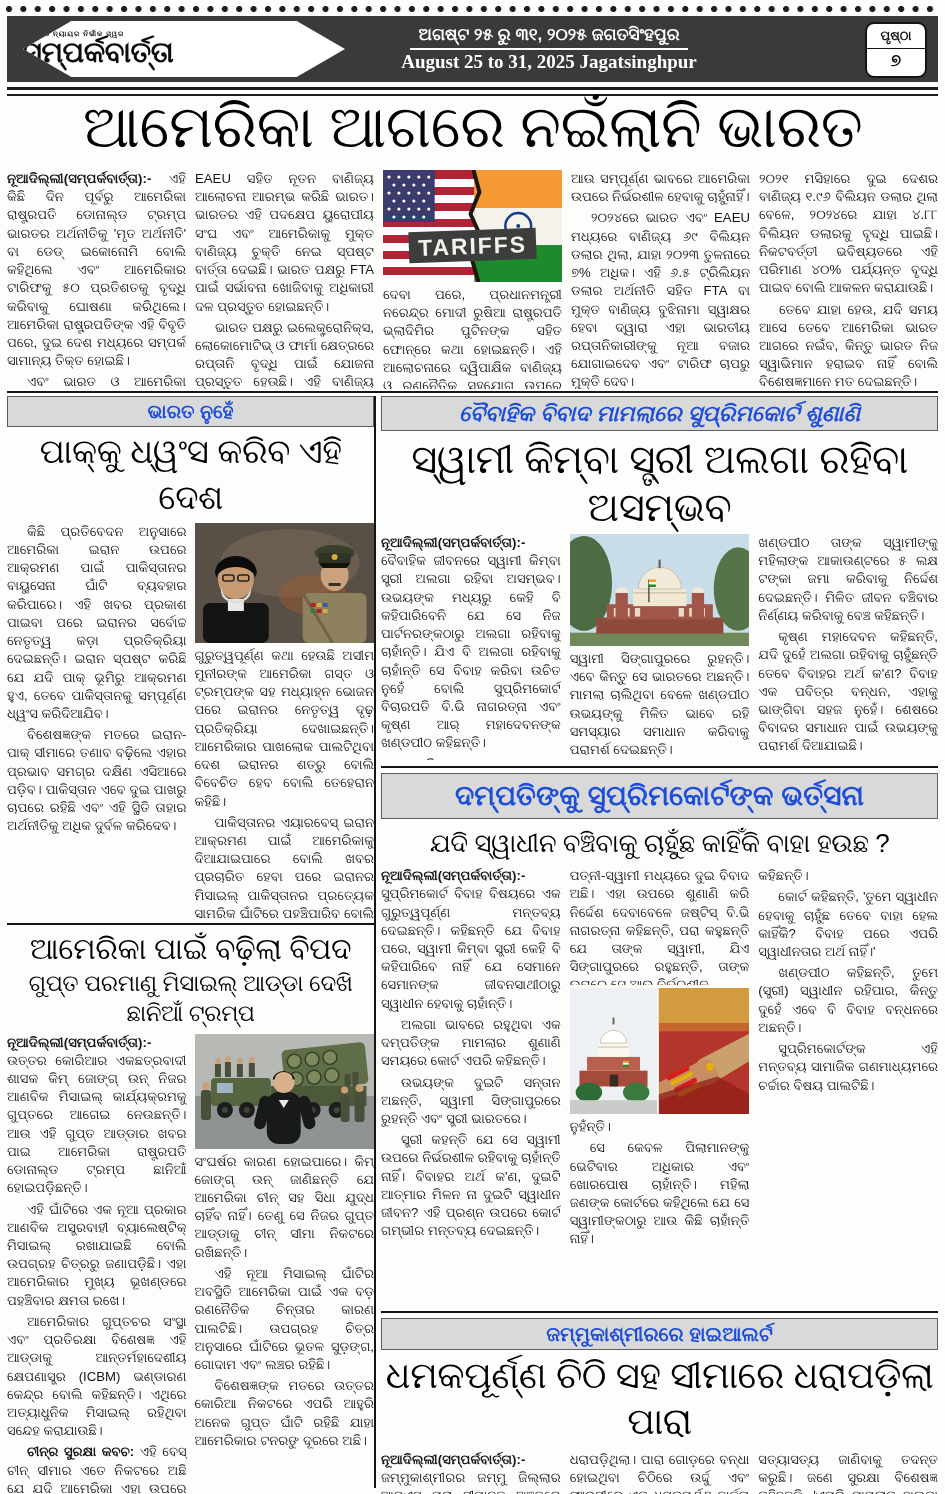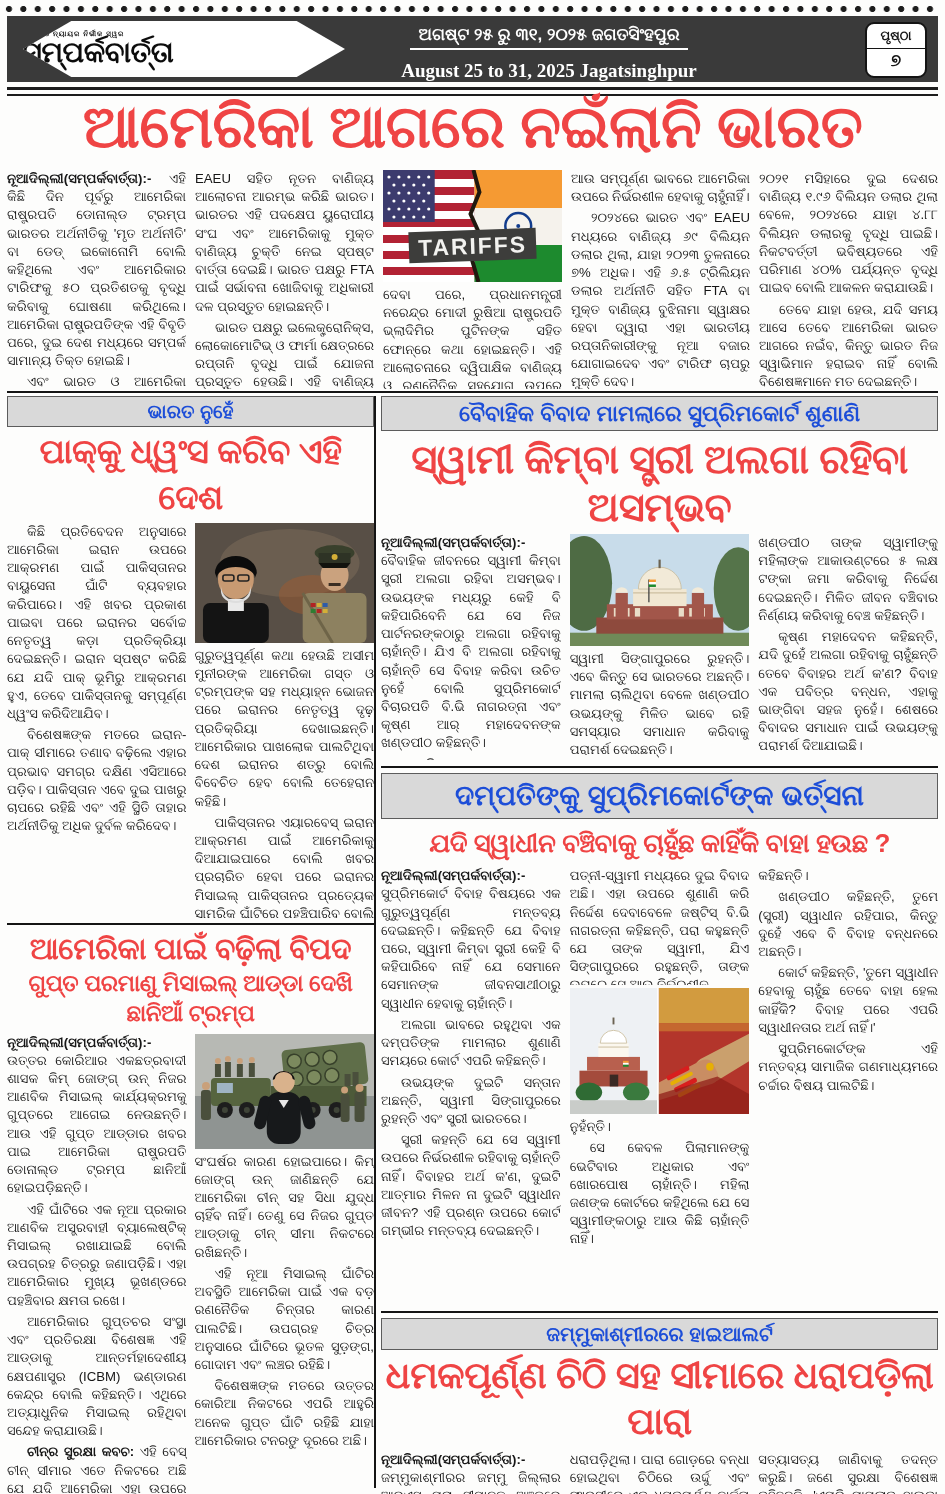--- a/index.html
+++ b/index.html
@@ -12,31 +12,31 @@
         background-size:14.4px 12px;background-repeat:repeat-x;}
   
   .masthead{left:7px;top:16px;width:931px;height:66px;background:#3a3a3a;}
   .logo-shape{position:absolute;left:16px;top:5px;width:322px;height:56px;background:#ffffff;
         clip-path:polygon(0% 50%,15% 0%,85% 0%,100% 50%,85% 100%,15% 100%);
         display:flex;flex-direction:column;align-items:flex-start;justify-content:center;}
   .logo-tag{font-size:7px;font-weight:bold;color:#111;letter-spacing:1px;line-height:1;}
   .logo-text{font-size:29px;font-weight:bold;color:#0c0c0c;line-height:1.05;letter-spacing:-0.5px;}
   .date-block{position:absolute;left:372px;top:9px;width:340px;text-align:center;color:#fff;}
   .date-odia{display:inline-block;font-size:17px;font-weight:bold;padding:0 8px 3px;border-bottom:2.5px solid #fff;}
-  .date-eng{font-family:"Liberation Serif","DejaVu Serif",serif;font-size:19px;font-weight:bold;margin-top:10px;}
+  .date-eng{font-family:"Liberation Serif","DejaVu Serif",serif;font-size:19px;font-weight:bold;margin-top:1px;}
   .page-box{position:absolute;right:11px;top:6px;width:58px;height:52px;background:#fff;
         border:2.5px solid #141414;border-radius:9px;overflow:hidden;text-align:center;}
   .page-box .lbl{font-size:13px;font-weight:bold;line-height:24px;border-bottom:1.5px solid #141414;}
   .page-box .num{font-size:17px;font-weight:bold;line-height:24px;}
   
   .double-rule{left:7px;top:87px;width:931px;height:4px;border-top:3px solid #1c1c1c;border-bottom:2px solid #1c1c1c;}
   .hrule{border-top:2px solid #141414;height:0;}
   .vrule{left:374px;top:396px;width:2px;height:1092px;background:#141414;}
   
-  .hl{font-weight:bold;text-align:center;color:#ef4444;letter-spacing:-0.5px;}
+  .hl{font-weight:normal;text-align:center;color:#000000;letter-spacing:-0.5px;}
   .main-hl{left:4px;top:92px;width:937px;height:76px;font-size:59px;line-height:1.2;}
   .kicker{background:#d9d9d9;border:1.5px solid #5c5c5c;font-weight:bold;text-align:center;color:#1d4ed8;}
   
   .cols{display:flex;overflow:hidden;justify-content:space-between;}
   .col{flex:1;overflow:hidden;}
   .bodytext p{margin:0 0 3px;font-size:13.2px;line-height:1.38;text-align:justify;}
   .bodytext p.ind{text-indent:20px;}
   .bodytext b{font-weight:bold;}
   .imgbox{width:100%;display:block;}
   .imgbox svg{display:block;width:100%;height:100%;}
@@ -46,21 +46,21 @@
   .left-region{left:7px;top:396px;width:367px;}
   .k1{height:29px;font-size:19px;line-height:29px;}
   .hl2{font-size:34px;line-height:1.35;margin:2px 0 1px;}
   .pak-cols{height:395px;gap:8px;margin-top:2px;}
   .rule-b{margin:5px 0 4px;}
   .hl4{font-size:30px;line-height:1.3;margin-top:2px;}
   .hl4sub{font-size:23px;line-height:1.3;margin:1px 0 5px;}
   .kim-cols{height:516px;gap:8px;}
   
   .right-region{left:381px;top:396px;width:557px;}
-  .k2{height:33px;font-size:22px;line-height:33px;}
+  .k2{height:33px;font-size:22px;line-height:33px;font-style:italic;}
   .hl3{font-size:40px;line-height:1.2;margin:4px 0 3px;}
   .mar-cols{height:226px;gap:9px;}
   .rule-c{margin:6px 0 5px;}
   .k3{height:44px;font-size:28px;line-height:44px;}
   .hlq{font-size:26px;line-height:1.35;margin:7px 0 6px;}
   .couple-cols{height:438px;gap:9px;}
   .rule-d{margin:6px 0 5px;}
   .k4{height:30px;font-size:20px;line-height:30px;}
   .hl5{font-size:37px;line-height:1.25;margin:3px 0 5px;}
   .pigeon-cols{height:118px;gap:9px;}
@@ -403,22 +403,22 @@
             <path d="M94,108 l62,-18 l34,18 v20 h-96 z" fill="#8f1f18" opacity="0.75"></path>
           </svg>
         </div>
         <div class="bodytext" style="flex:1;overflow:hidden">
             <p class="first">ନୁହଁନ୍ତି।</p>
             <p class="ind">ସେ କେବଳ ପିଲାମାନଙ୍କୁ ଭେଟିବାର ଅଧିକାର ଏବଂ ଖୋରପୋଷ ଚାହାଁନ୍ତି। ମହିଲା ଜଣଙ୍କ କୋର୍ଟରେ କହିଥିଲେ ଯେ ସେ ସ୍ୱାମୀଙ୍କଠାରୁ ଆଉ କିଛି ଚାହାଁନ୍ତି ନାହିଁ।</p>
           </div>
       </div>
       <div class="col">
           <p class="first">କହିଛନ୍ତି।</p>
+          <p class="ind">କୋର୍ଟ କହିଛନ୍ତି, 'ତୁମେ ସ୍ୱାଧୀନ ହେବାକୁ ଚାହୁଁଛ ତେବେ ବାହା ହେଲ କାହିଁକି? ବିବାହ ପରେ ଏପରି ସ୍ୱାଧୀନତାର ଅର୍ଥ ନାହିଁ।'</p>
           <p class="ind">ଖଣ୍ଡପୀଠ କହିଛନ୍ତି, ତୁମେ (ସ୍ତ୍ରୀ) ସ୍ୱାଧୀନ ରହିପାର, କିନ୍ତୁ ଦୁହେଁ ଏବେ ବି ବିବାହ ବନ୍ଧନରେ ଅଛନ୍ତି।</p>
-          <p class="ind">କୋର୍ଟ କହିଛନ୍ତି, 'ତୁମେ ସ୍ୱାଧୀନ ହେବାକୁ ଚାହୁଁଛ ତେବେ ବାହା ହେଲ କାହିଁକି? ବିବାହ ପରେ ଏପରି ସ୍ୱାଧୀନତାର ଅର୍ଥ ନାହିଁ।'</p>
           <p class="ind">ସୁପ୍ରିମକୋର୍ଟଙ୍କ ଏହି ମନ୍ତବ୍ୟ ସାମାଜିକ ଗଣମାଧ୍ୟମରେ ଚର୍ଚ୍ଚାର ବିଷୟ ପାଲଟିଛି।</p>
         </div>
     </div>
 
     <div class="hrule rule-d"></div>
     <div class="kicker k4">ଜମ୍ମୁକାଶ୍ମୀରରେ ହାଇଆଲର୍ଟ</div>
     <div class="hl hl5">ଧମକପୂର୍ଣ୍ଣ ଚିଠି ସହ ସୀମାରେ ଧରାପଡ଼ିଲା ପାରା</div>
     <div class="cols pigeon-cols bodytext">
       <div class="col">
           <p class="first"><b>ନୂଆଦିଲ୍ଲୀ(ସମ୍ପର୍କବାର୍ତ୍ତା):-</b> ଜମ୍ମୁକାଶ୍ମୀରର ଜମ୍ମୁ ଜିଲ୍ଲାର ଆରଏସ ପୁରା ସୀମାନ୍ତ ଅଞ୍ଚଳରେ ଏକ ପାରା ସୁରକ୍ଷା ବଳଙ୍କ ହାତରେ ଧରାପଡ଼ିଛି। ପାରାଟି ସୀମା ପାର ହୋଇ ଆସୁଥିବା ବେଳେ ଜବାନଙ୍କ ନଜରରେ ପଡ଼ିଥିଲା।</p>

